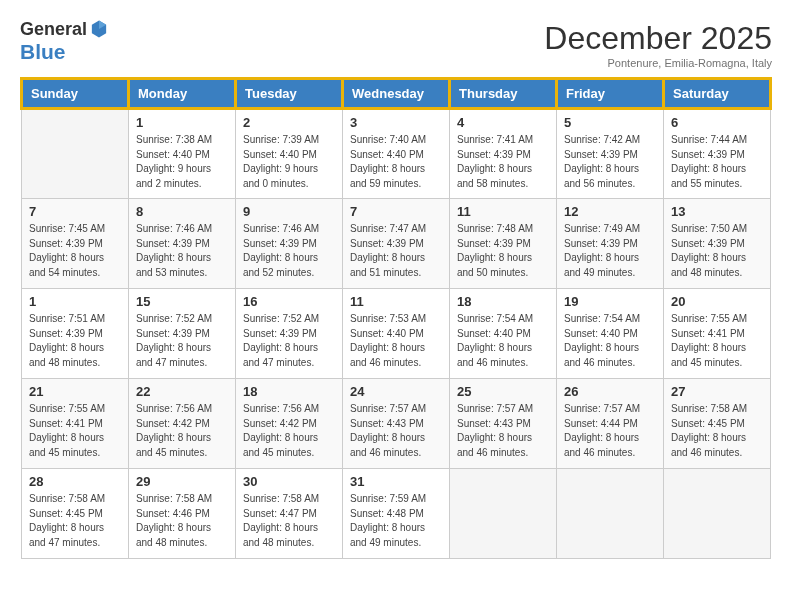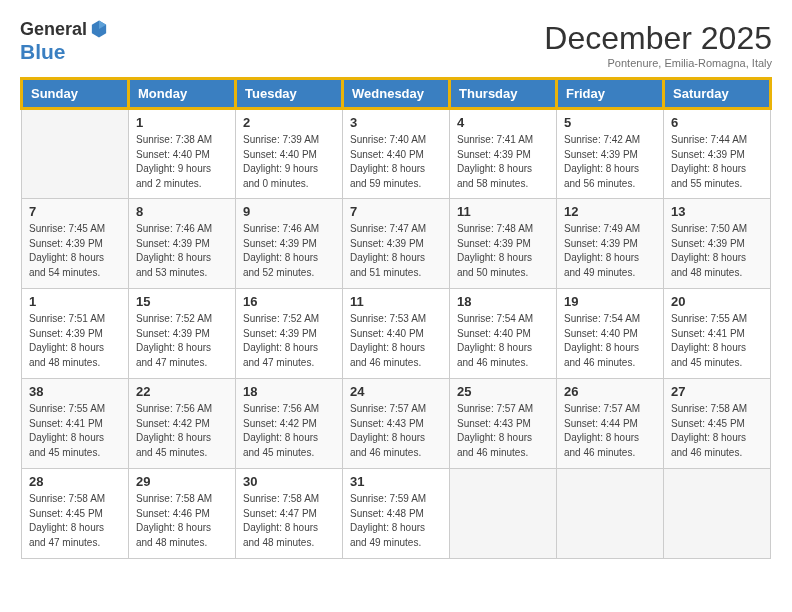--- a/index.html
+++ b/index.html
@@ -200,21 +200,21 @@
           <div class="day-num">19</div>
           <div class="day-info">Sunrise: 7:54 AM<br>Sunset: 4:40 PM<br>Daylight: 8 hours and 46 minutes.</div>
         </td>
         <td>
           <div class="day-num">20</div>
           <div class="day-info">Sunrise: 7:55 AM<br>Sunset: 4:41 PM<br>Daylight: 8 hours and 45 minutes.</div>
         </td>
       </tr>
       <tr class="row-alt">
         <td>
-          <div class="day-num">38</div>
+          <div class="day-num">21</div>
           <div class="day-info">Sunrise: 7:55 AM<br>Sunset: 4:41 PM<br>Daylight: 8 hours and 45 minutes.</div>
         </td>
         <td>
           <div class="day-num">22</div>
           <div class="day-info">Sunrise: 7:56 AM<br>Sunset: 4:42 PM<br>Daylight: 8 hours and 45 minutes.</div>
         </td>
         <td>
           <div class="day-num">18</div>
           <div class="day-info">Sunrise: 7:56 AM<br>Sunset: 4:42 PM<br>Daylight: 8 hours and 45 minutes.</div>
         </td>

